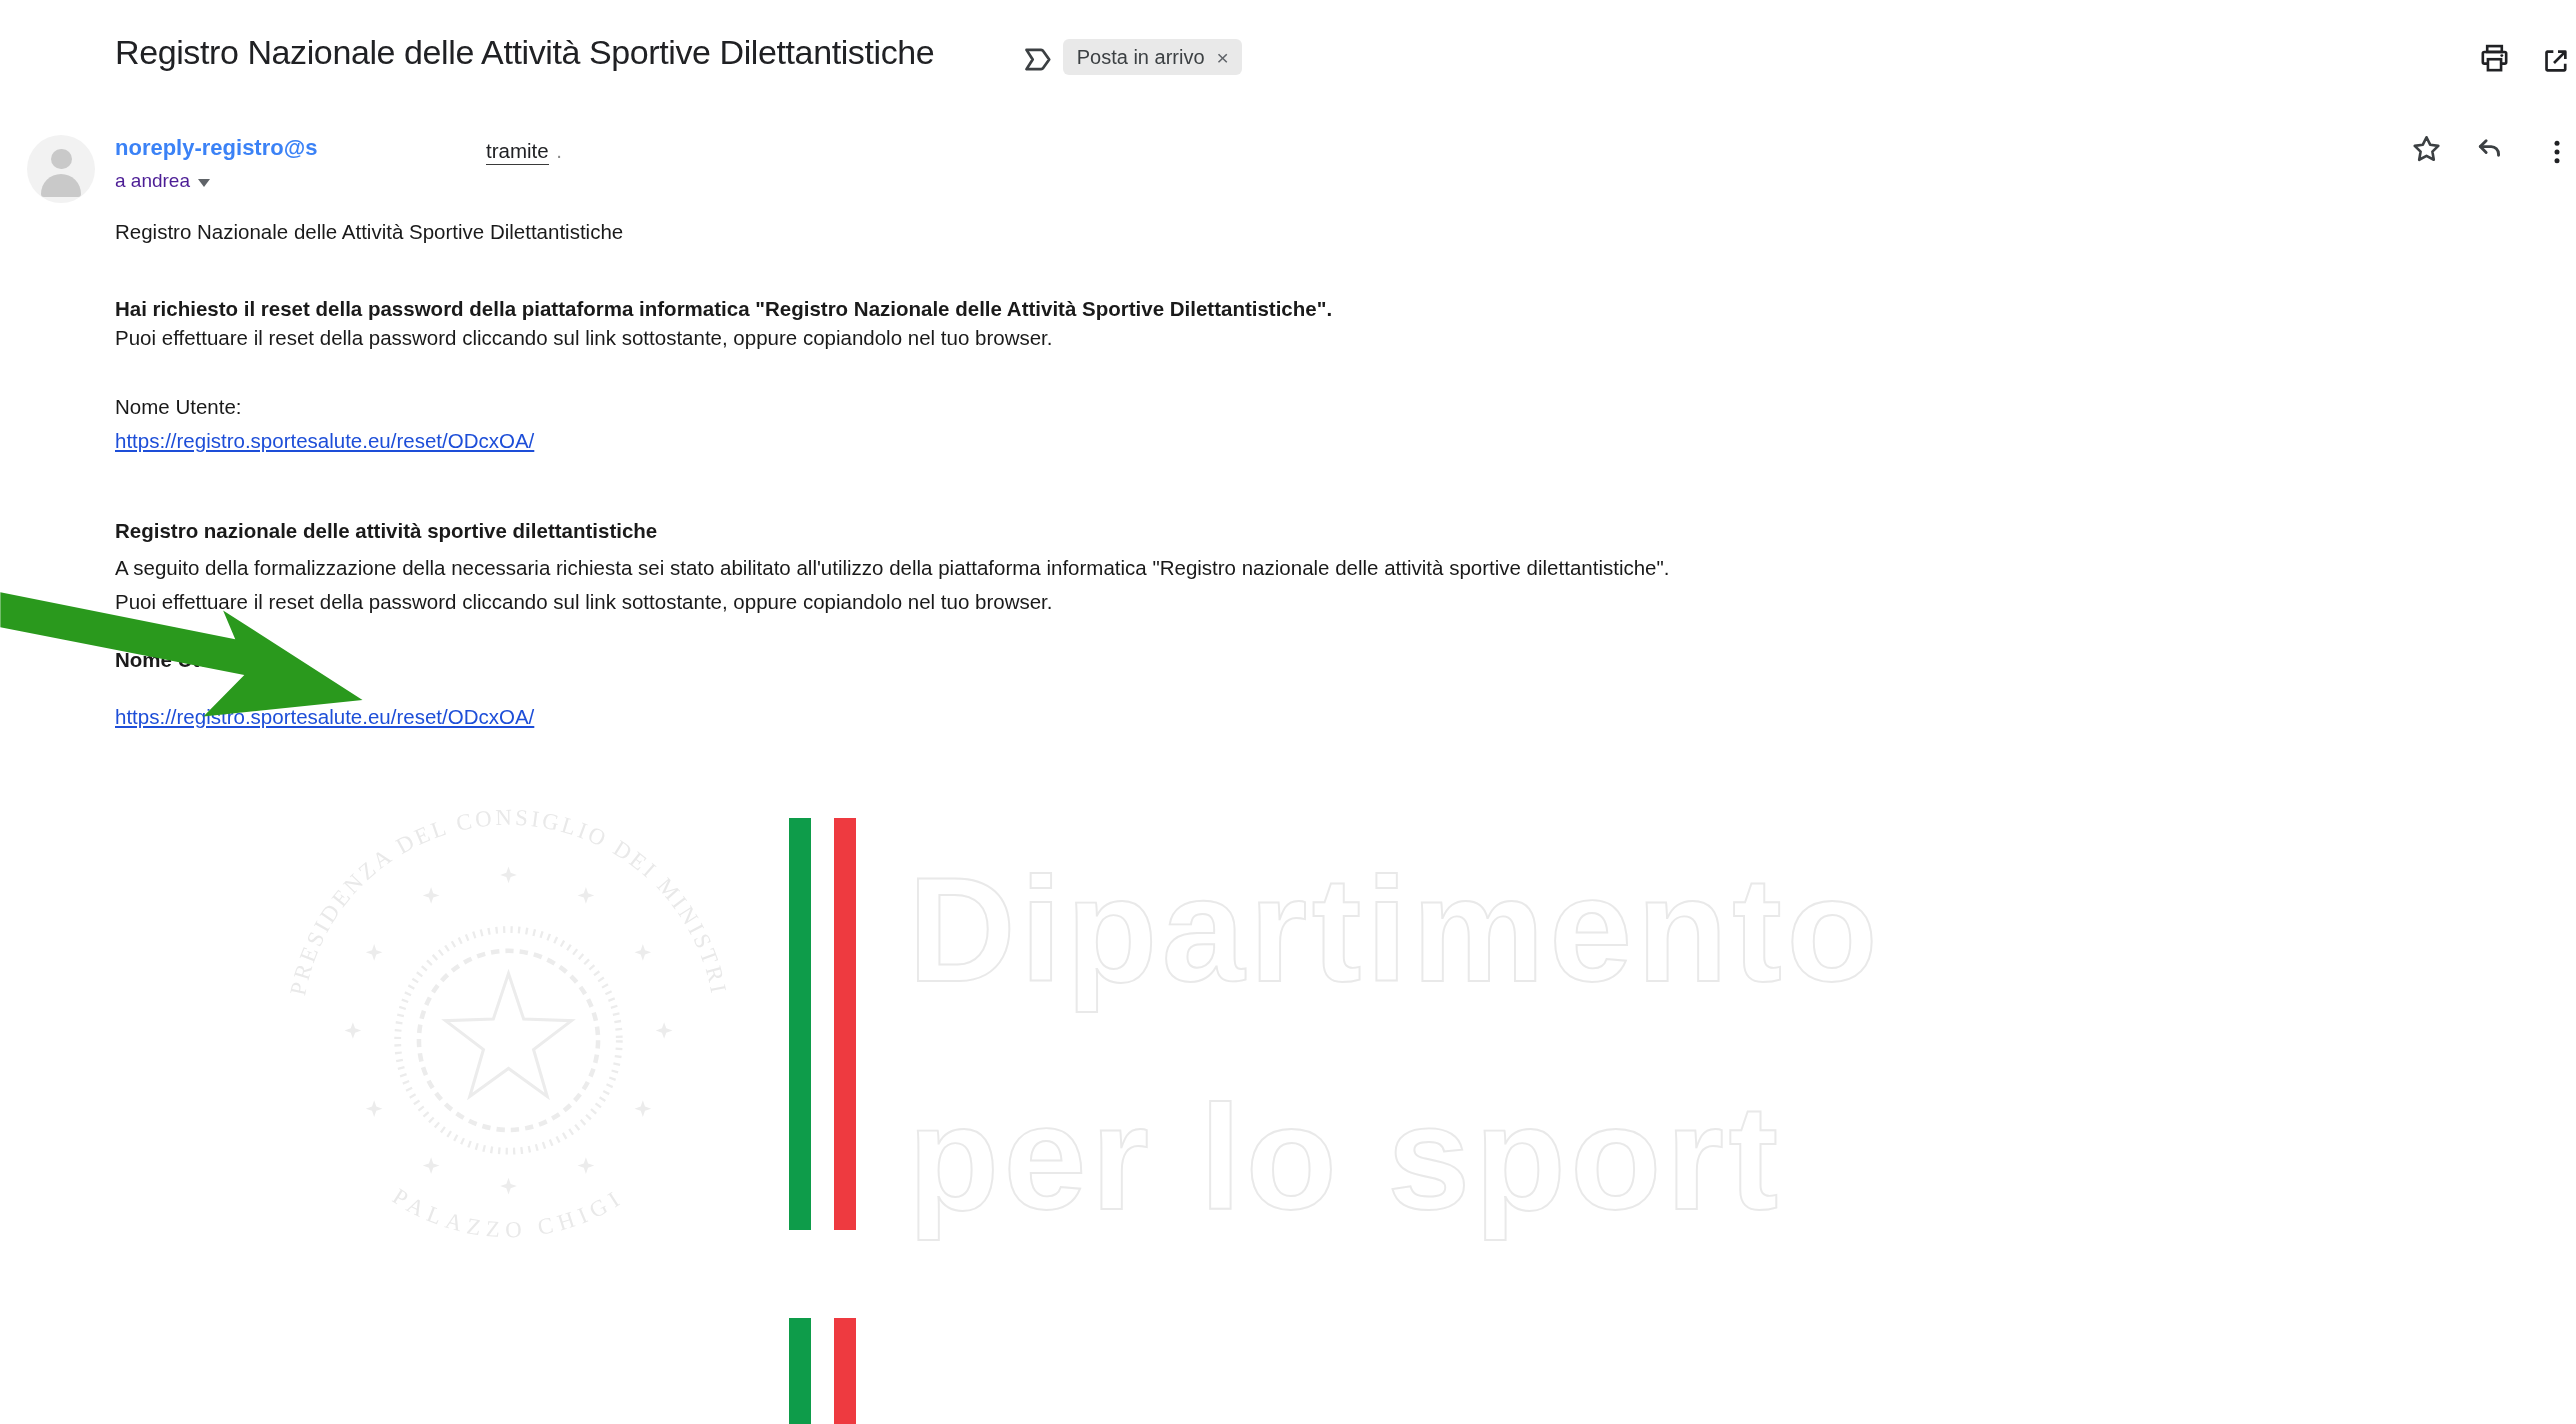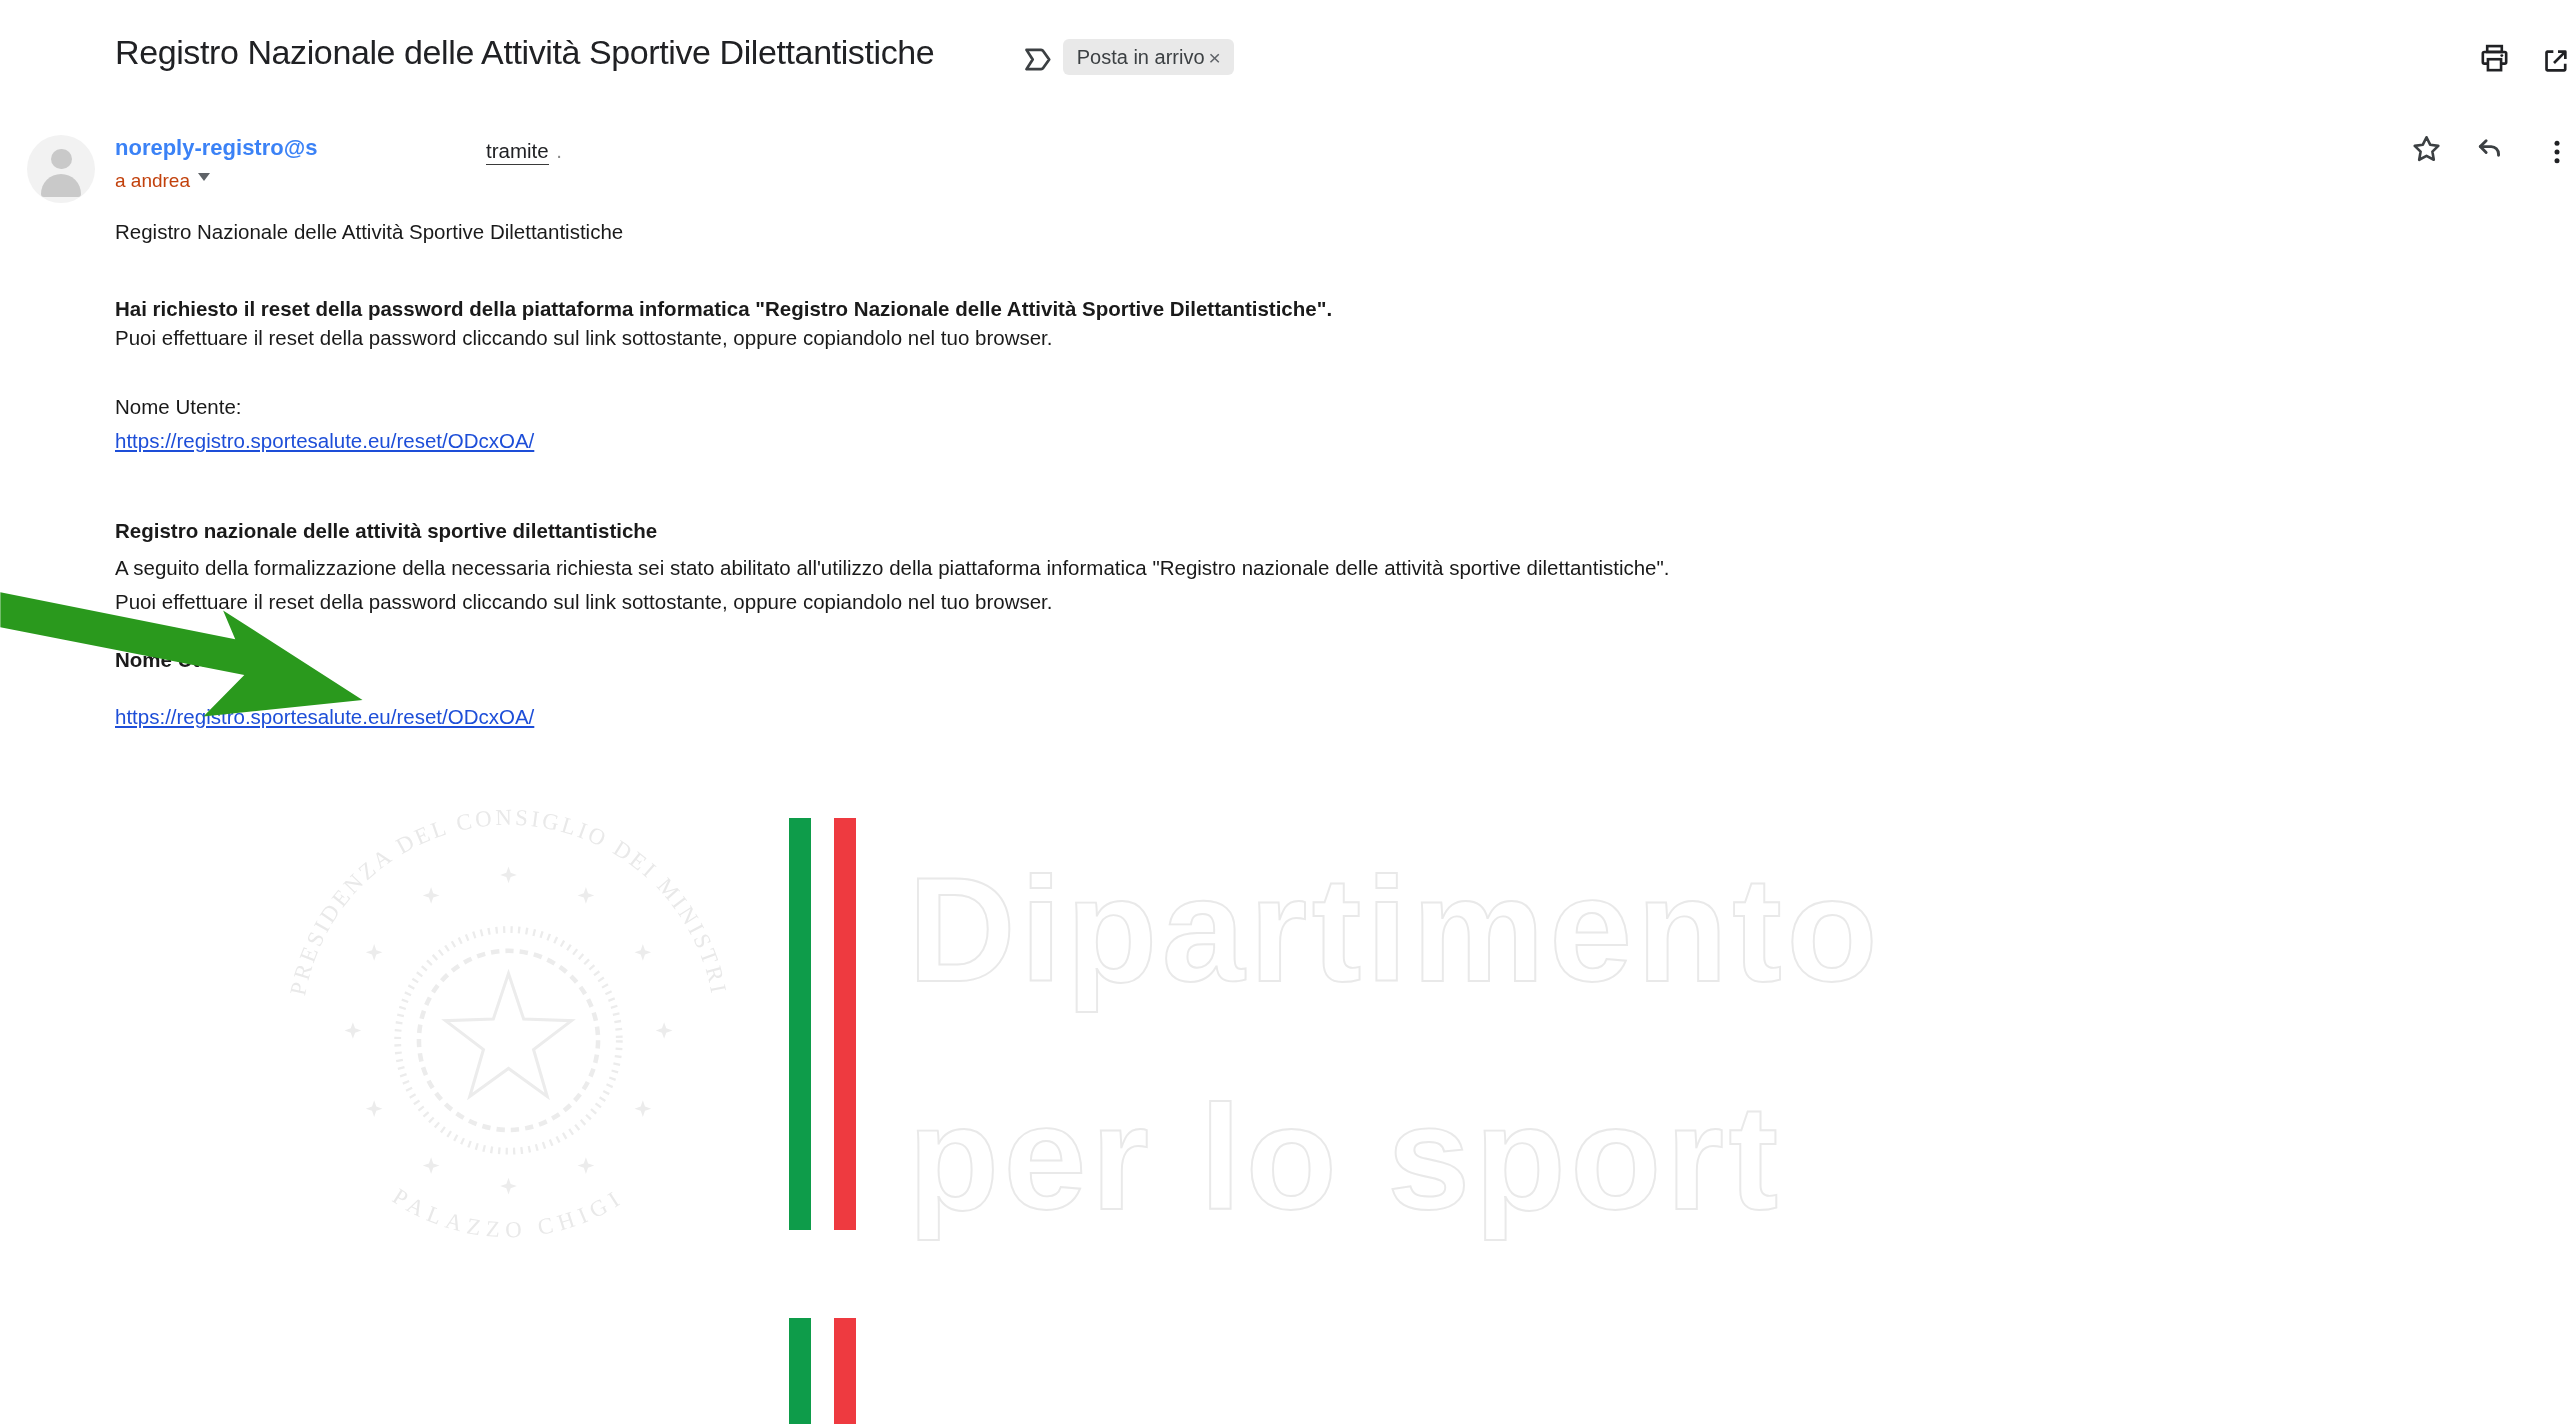--- a/index.html
+++ b/index.html
@@ -3,33 +3,33 @@
 <meta charset="utf-8">
 <style>
   html,body{margin:0;padding:0;background:#ffffff;}
   body{width:2576px;height:1425px;position:relative;overflow:hidden;
        font-family:"Liberation Sans","DejaVu Sans",sans-serif;color:#1a1a1a;}
   .abs{position:absolute;}
   
   .subject{left:115px;top:33px;font-size:34px;color:#202124;letter-spacing:-0.4px;}
   .label-icon{left:1021px;top:43px;width:33px;height:33px;}
   .chip{left:1063px;top:39px;height:36px;background:#e9e9e9;border-radius:6px;
-        display:flex;align-items:center;gap:4px;padding:0 13.7px;
+        display:flex;align-items:center;gap:12px;padding:0 13.7px;
         font-size:20px;color:#3c4043;}
   .chip .x{color:#5f6368;font-size:21px;line-height:1;}
   .icon-btn{width:35px;height:35px;display:flex;align-items:center;justify-content:center;cursor:pointer;}
   
   .avatar{left:27px;top:135px;width:68px;height:68px;border-radius:50%;background:#f2f2f2;overflow:hidden;}
   .p-head{position:absolute;left:24px;top:13.7px;width:20.5px;height:20.5px;border-radius:50%;background:#c9c9c9;}
   .p-body{position:absolute;left:14.4px;top:39px;width:40px;height:23px;border-radius:20px 20px 3px 3px;background:#c9c9c9;}
   .sender-name{left:115px;top:135px;font-size:22px;font-weight:bold;color:#3b82f6;}
   .via{left:486px;top:139px;font-size:20.5px;color:#202124;}
   .via .u{border-bottom:1.5px solid #3a3a3a;padding-bottom:1.5px;margin-top:16px;}
   .via .dot{color:#8a8a8a;margin-left:7.6px;}
-  .recipient{left:115px;top:170px;font-size:19px;color:#c2410c;display:flex;gap:7.6px;}
+  .recipient{left:115px;top:170px;font-size:19px;color:#4c1d95;display:flex;align-items:center;gap:7.6px;}
   .caret{width:0;height:0;border-left:6.8px solid transparent;border-right:6.8px solid transparent;
          border-top:8.4px solid #5f6368;margin-top:3px;}
   
   .bline{left:115px;font-size:20.5px;white-space:nowrap;color:#1a1a1a;}
   .bold{font-weight:bold;}
   a.maillink{color:#1d4ed8;text-decoration:underline;font-size:20.5px;white-space:nowrap;}
   
   .flag{left:789px;width:67px;background:linear-gradient(90deg,#0e9c4a 0 33.3%,#ffffff 33.3% 66.6%,#ee3a40 66.6% 100%);}
   .flag.top{top:818px;height:412px;}
   .flag.bottom{top:1318px;height:107px;}

